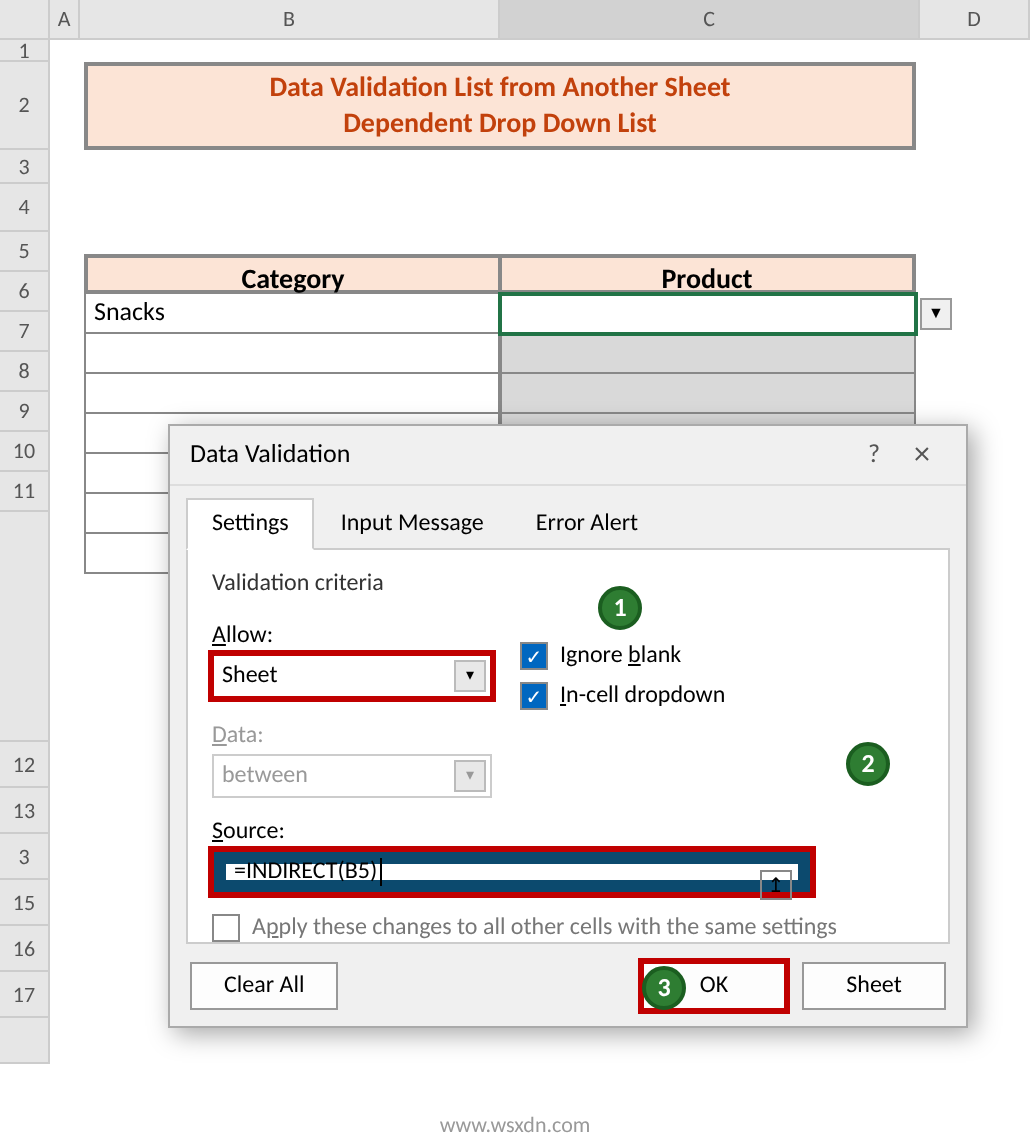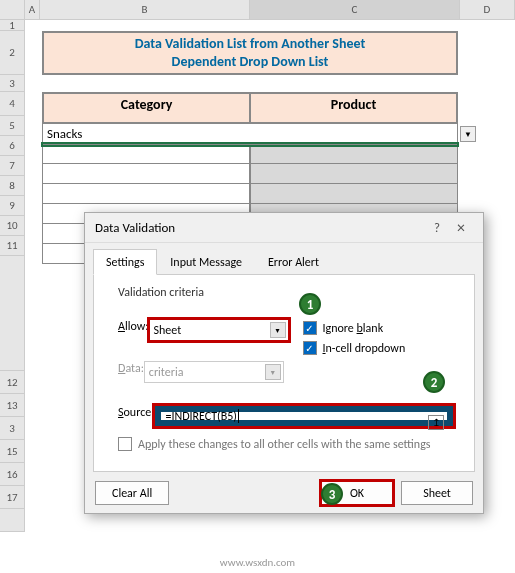--- a/index.html
+++ b/index.html
@@ -8,49 +8,49 @@
     .col-headers { display: flex; height: 20px; background: #e6e6e6; border-bottom: 1px solid #ccc; }
     .row-headers { position: absolute; left: 0; top: 20px; width: 25px; }
     .rh { height: 20px; background: #e6e6e6; border-right: 1px solid #ccc; border-bottom: 1px solid #ccc; text-align: center; font-size: 11px; color: #555; line-height: 20px; }
     .ch { border-right: 1px solid #ccc; text-align: center; font-size: 11px; color: #555; line-height: 20px; }
     .ch-blank { width: 25px; border-right: 1px solid #ccc; }
     .ch-a { width: 15px; }
     .ch-b { width: 210px; }
     .ch-c { width: 210px; background: #d2d2d2; }
     .ch-d { width: 55px; }
     
-    .title-box { position: absolute; left: 42px; top: 31px; width: 416px; height: 44px; background: #fce4d6; border: 2px solid #888; display: flex; align-items: center; justify-content: center; text-align: center; color: #0369a1; font-weight: bold; font-size: 14px; line-height: 1.3; padding: 2px; }
+    .title-box { position: absolute; left: 42px; top: 31px; width: 416px; height: 44px; background: #fce4d6; border: 2px solid #888; display: flex; align-items: center; justify-content: center; text-align: center; color: #c2410c; font-weight: bold; font-size: 14px; line-height: 1.3; padding: 2px; }
     
     .table-box { position: absolute; left: 42px; top: 92px; width: 416px; }
-    .thead { display: flex; height: 32px; }
+    .thead { display: flex; height: 20px; margin-top: 35px; }
     .th { flex: 1; background: #fce4d6; border: 2px solid #888; text-align: center; font-weight: bold; font-size: 14px; line-height: 22px; }
     .th + .th { border-left: none; }
     .tbody-row { display: flex; height: 20px; }
     .td { flex: 1; border: 1px solid #888; border-top: none; padding: 0 4px; font-size: 13px; line-height: 19px; }
     .td + .td { border-left: 1px solid #888; }
     .td.sel { background: #d9d9d9; }
     .td.active { background: #fff; outline: 2px solid #217346; outline-offset: -1px; }
     
     .dd-btn { position: absolute; right: -18px; top: 2px; width: 16px; height: 16px; border: 1px solid #999; background: #f0f0f0; display: flex; align-items: center; justify-content: center; font-size: 8px; }
-    .first-td-row { position: relative; flex-direction: column; }
+    .first-td-row { position: relative; }
     
     .dialog { position: absolute; left: 84px; top: 212px; width: 400px; height: 302px; background: #f0f0f0; border: 1px solid #aaa; box-shadow: 3px 3px 12px rgba(0,0,0,0.35); }
     .dlg-title { height: 30px; display: flex; align-items: center; padding: 0 10px; font-size: 13px; border-bottom: 1px solid #ddd; }
     .dlg-title-text { flex: 1; }
     .dlg-help { width: 24px; text-align: center; color: #555; cursor: pointer; }
     .dlg-close { width: 24px; text-align: center; color: #555; font-size: 16px; cursor: pointer; }
     
     .tabs { display: flex; padding: 6px 8px 0 8px; gap: 0; }
     .tab { padding: 5px 12px; font-size: 12px; border: 1px solid transparent; cursor: pointer; }
     .tab.active { background: #fff; border: 1px solid #ccc; border-bottom: 1px solid #fff; position: relative; z-index: 2; }
-    .tab-panel { background: #fff; margin: -1px 8px 8px 8px; border: 1px solid #ccc; padding: 10px 12px 12px 24px; height: 198px; position: relative; }
+    .tab-panel { background: #fff; margin: -1px 8px 8px 8px; border: 1px solid #ccc; padding: 10px 12px 12px 12px; height: 198px; position: relative; }
     
     .sect-label { font-size: 12px; color: #333; margin-bottom: 6px; }
     .field-row { display: flex; align-items: center; gap: 14px; margin-bottom: 6px; }
-    .field-col { display: flex; flex-direction: row; }
+    .field-col { display: flex; flex-direction: column; }
     .flabel { font-size: 12px; margin-bottom: 2px; }
     .flabel u { text-decoration: underline; }
     .combo { width: 140px; height: 22px; border: 1px solid #888; background: #fff; display: flex; align-items: center; padding: 0 4px; font-size: 12px; position: relative; }
     .combo.boxed { outline: 3px solid #c00000; outline-offset: -1px; }
     .combo.disabled { color: #999; border-color: #ccc; }
     .combo-arrow { position: absolute; right: 2px; top: 2px; width: 16px; height: 16px; background: #e8e8e8; border: 1px solid #bbb; display: flex; align-items: center; justify-content: center; font-size: 8px; }
     
     .checks { display: flex; flex-direction: column; gap: 6px; padding-top: 16px; }
     .chk { display: flex; align-items: center; gap: 6px; font-size: 12px; }
     .chkbox { width: 14px; height: 14px; border: 1px solid #888; background: #0067c0; color: #fff; display: flex; align-items: center; justify-content: center; font-size: 10px; }
@@ -177,25 +177,25 @@
         </label>
         <label class="chk">
           <span class="chkbox">✓</span>
           <span><u>I</u>n-cell dropdown</span>
         </label>
       </div>
     </div>
     <div class="field-col" style="margin-top:2px">
       <div class="flabel" style="color:#999"><u>D</u>ata:</div>
       <div class="combo disabled">
-        <span>criteria</span>
+        <span>between</span>
         <div class="combo-arrow">▾</div>
       </div>
     </div>
-    <div class="field-col" style="margin-top:22px">
+    <div class="field-col" style="margin-top:10px">
       <div class="flabel"><u>S</u>ource:</div>
       <div class="source-box">
         <span>=INDIRECT(B5)</span>
           <span style="border-left:1px solid #000;height:14px;margin-left:1px"></span>
         <div class="src-icon">↥</div>
       </div>
     </div>
     <div class="apply-row">
       <span class="chkbox empty">✓</span>
       <span>A<u>p</u>ply these changes to all other cells with the same settings</span>

